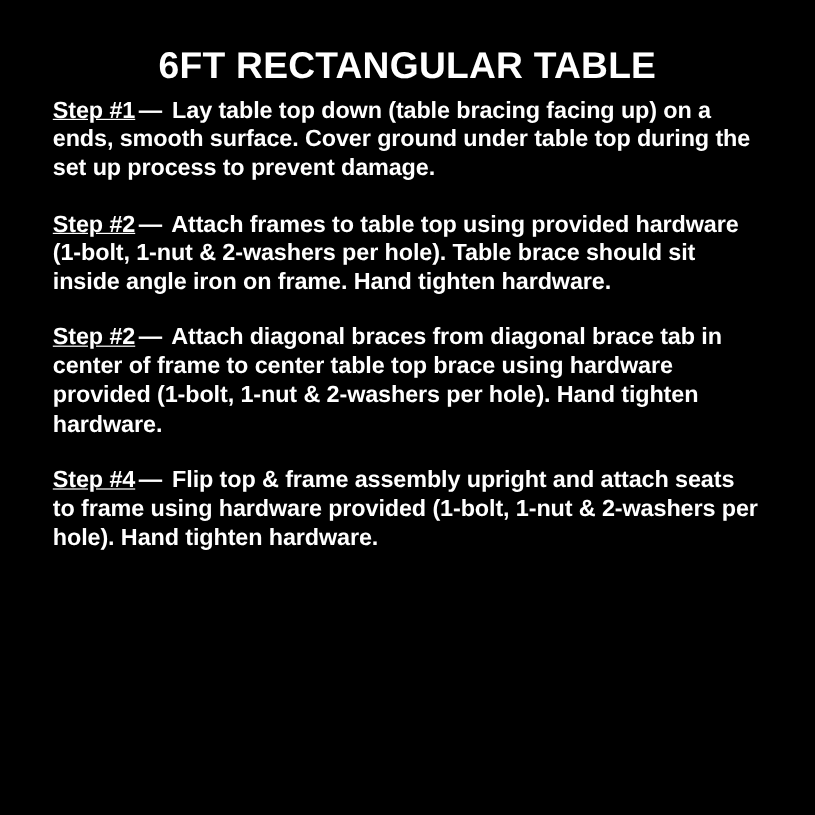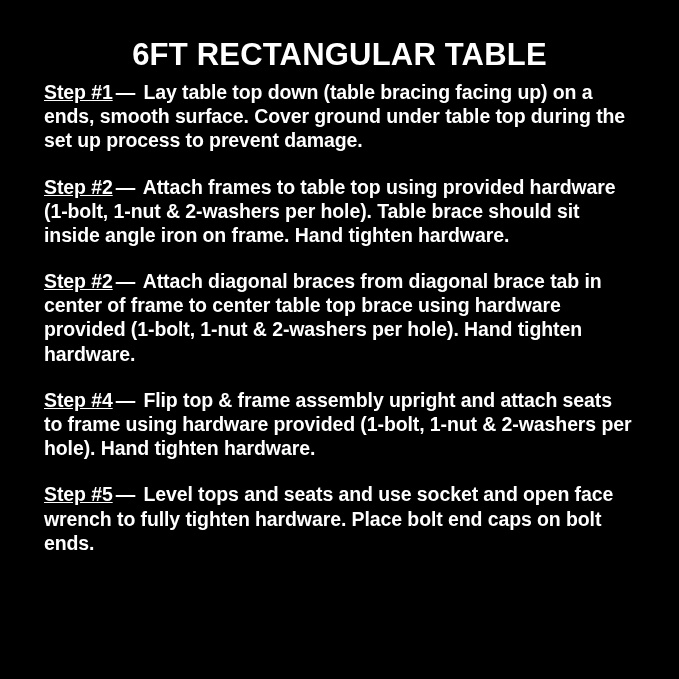--- a/index.html
+++ b/index.html
@@ -73,17 +73,14 @@
     </p>
     <p class="step">
       <span class="step-label">Step #2</span><span class="dash">—</span> <span>Attach frames to table top using provided hardware (1-bolt, 1-nut &amp; 2-washers per hole). Table brace should sit inside angle iron on frame. Hand tighten hardware.</span>
     </p>
     <p class="step">
       <span class="step-label">Step #2</span><span class="dash">—</span> <span>Attach diagonal braces from diagonal brace tab in center of frame to center table top brace using hardware provided (1-bolt, 1-nut &amp; 2-washers per hole). Hand tighten hardware.</span>
     </p>
     <p class="step">
       <span class="step-label">Step #4</span><span class="dash">—</span> <span>Flip top &amp; frame assembly upright and attach seats to frame using hardware provided (1-bolt, 1-nut &amp; 2-washers per hole). Hand tighten hardware.</span>
     </p>
-    <p class="step">
-      <span class="step-label">Step #5</span><span class="dash">—</span> <span>Level tops and seats and use socket and open face wrench to fully tighten hardware. Place bolt end caps on bolt ends.</span>
-    </p>
   </div>
 </div>
 
 </body></html>

